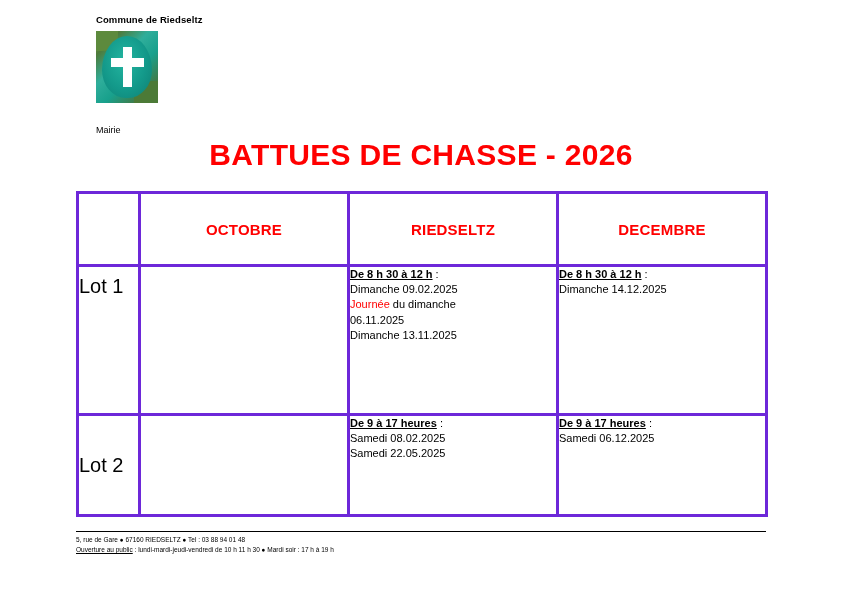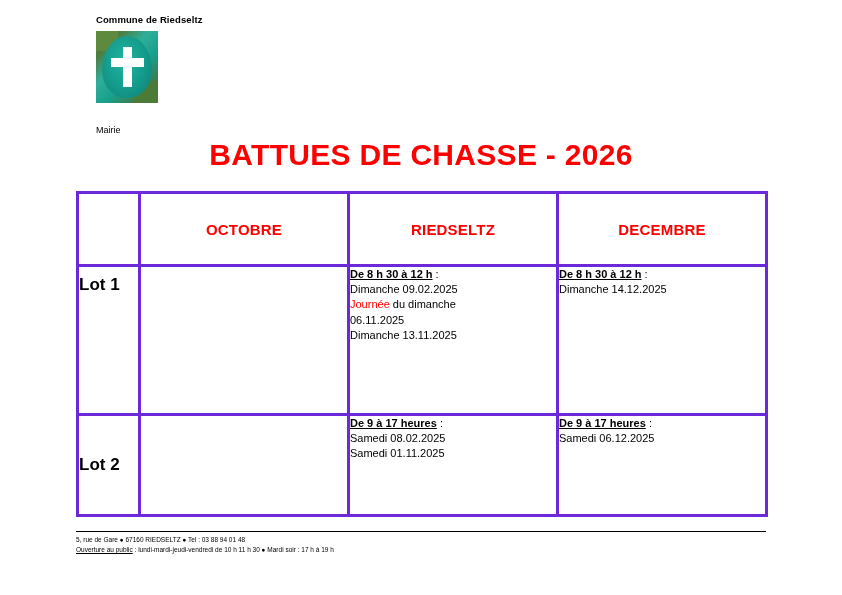--- a/index.html
+++ b/index.html
@@ -121,22 +121,22 @@
     font-size: 15px;
     font-weight: bold;
     color: #ff0000;
     height: 70px;
     vertical-align: middle !important;
     letter-spacing: 0.2px;
   }
   .corner { height: 70px; }
 
   .lot-label {
-    font-size: 17px;
-    font-weight: bold;
+    font-size: 20px;
+    font-weight: normal;
     padding-left: 8px;
     vertical-align: top !important;
   }
   .lot-label.mid {
     vertical-align: middle !important;
   }
 
   .cell-body {
     font-size: 11px;
     line-height: 1.38;
@@ -224,21 +224,21 @@
     </tr>
 
     <tr class="row2">
       <td class="lot-label mid">
         <div>Lot 2</div>
       </td>
       <td class="cell-body"></td>
       <td class="cell-body">
         <div class="line"><span class="hours">De 9 à 17 heures</span><span> :</span></div>
         <div class="line">Samedi 08.02.2025</div>
-        <div class="line">Samedi 01.11.2025</div>
+        <div class="line">Samedi 22.05.2025</div>
       </td>
       <td class="cell-body">
         <div class="line"><span class="hours">De 9 à 17 heures</span><span> :</span></div>
         <div class="line">Samedi 06.12.2025</div>
       </td>
     </tr>
   </tbody>
 </table>
 
 <div class="footer">

